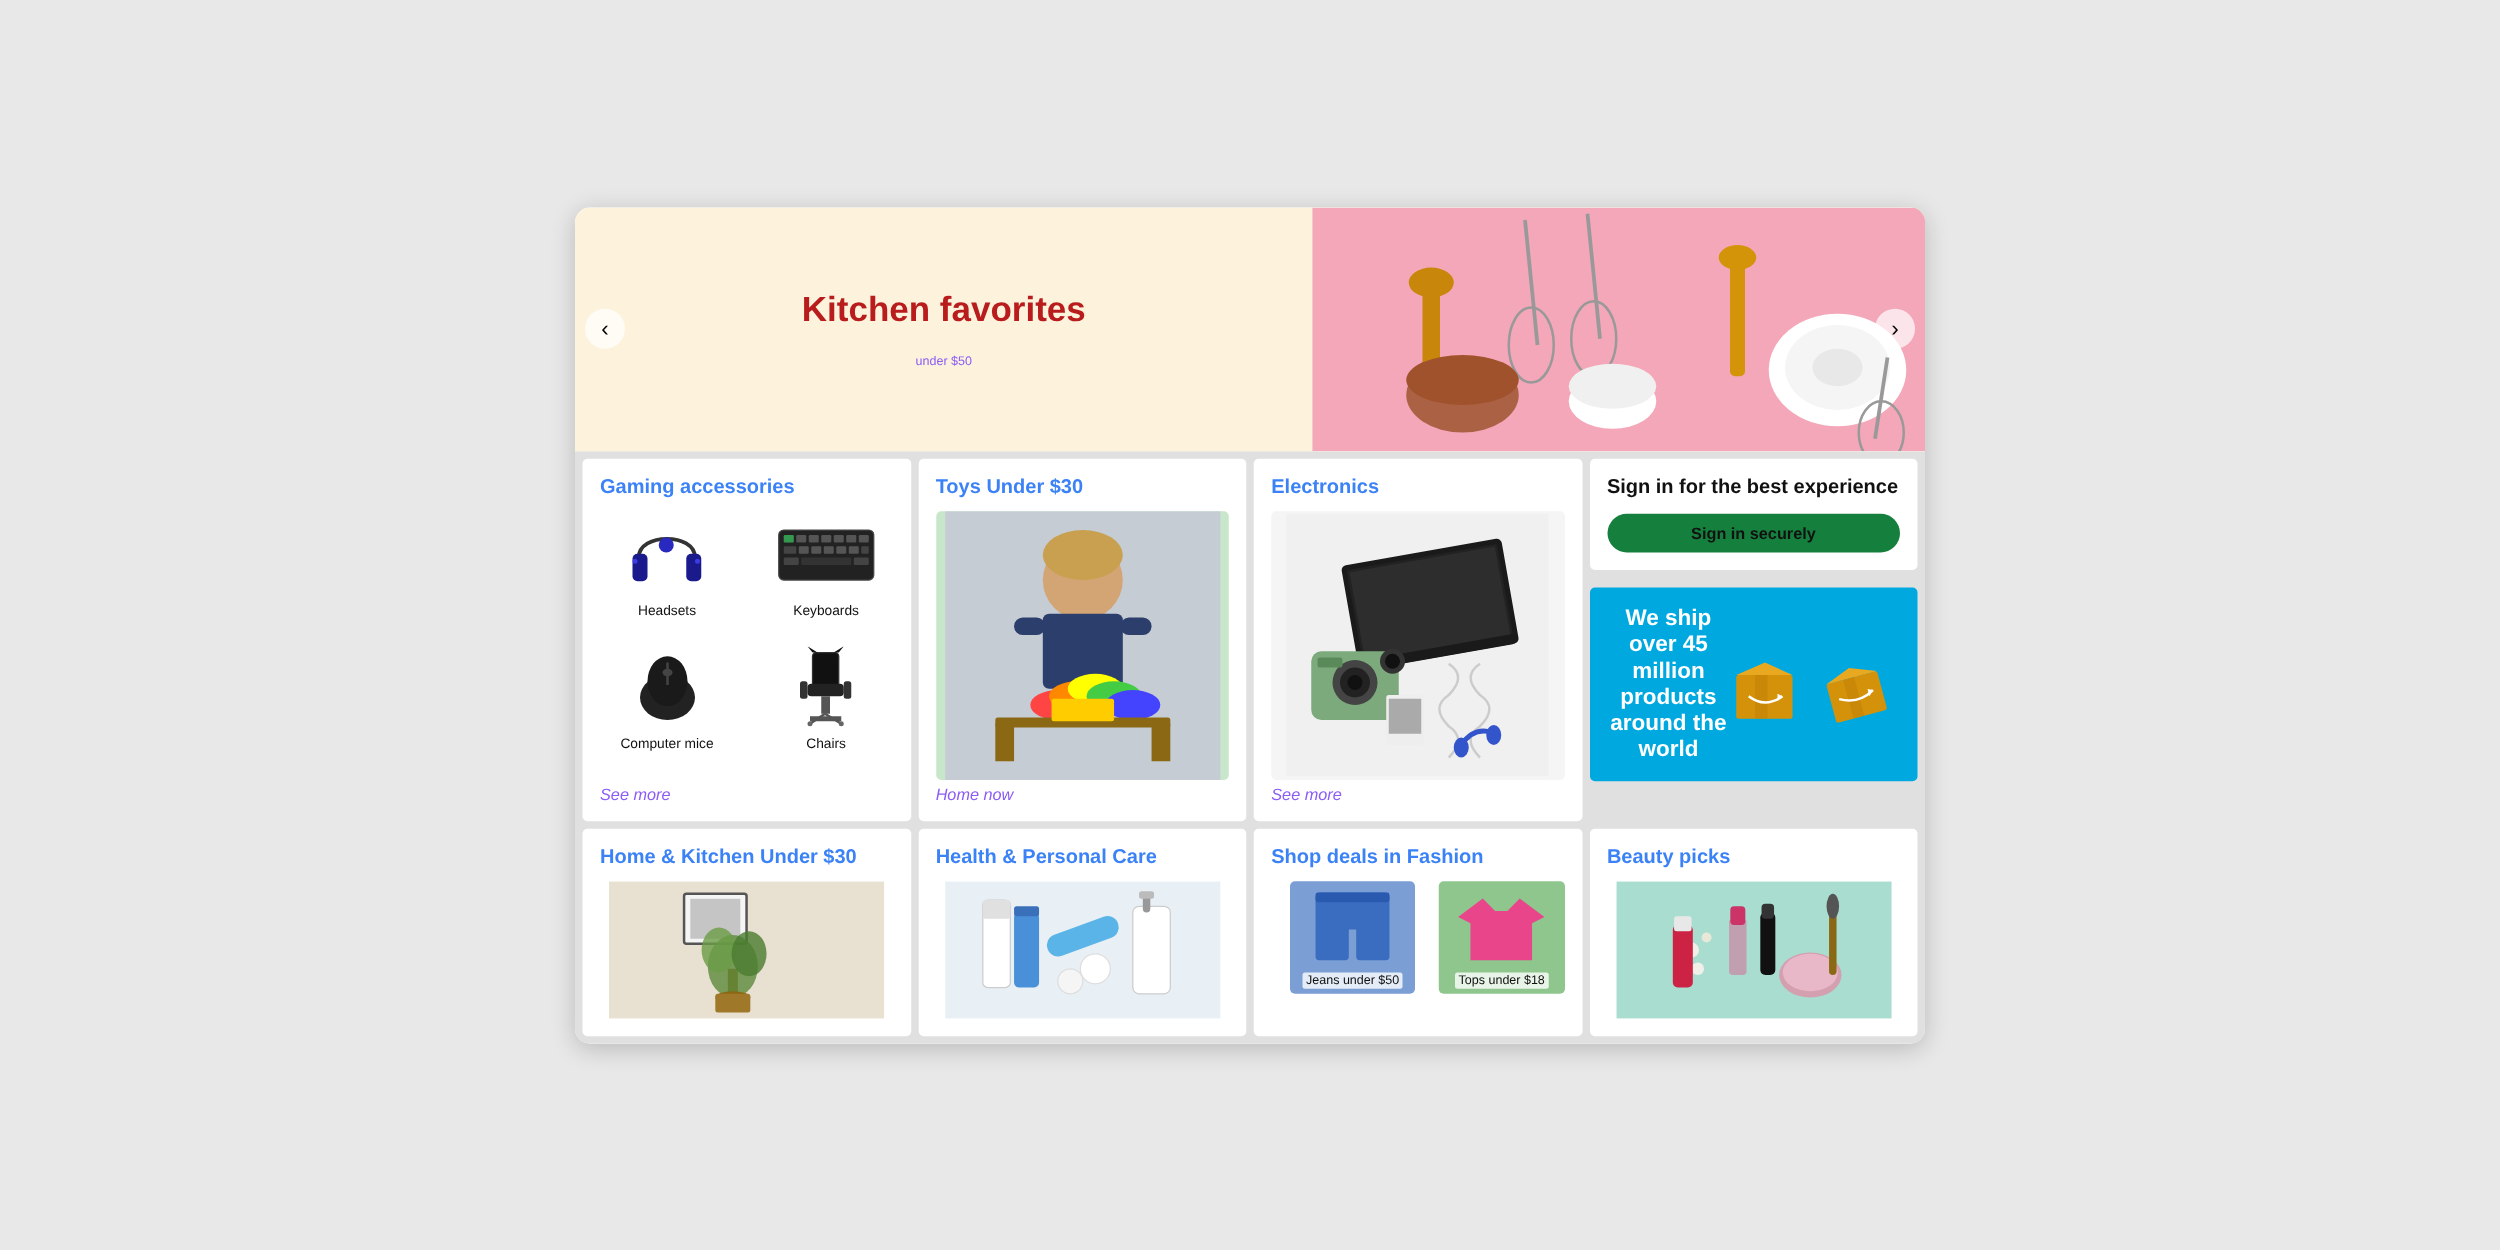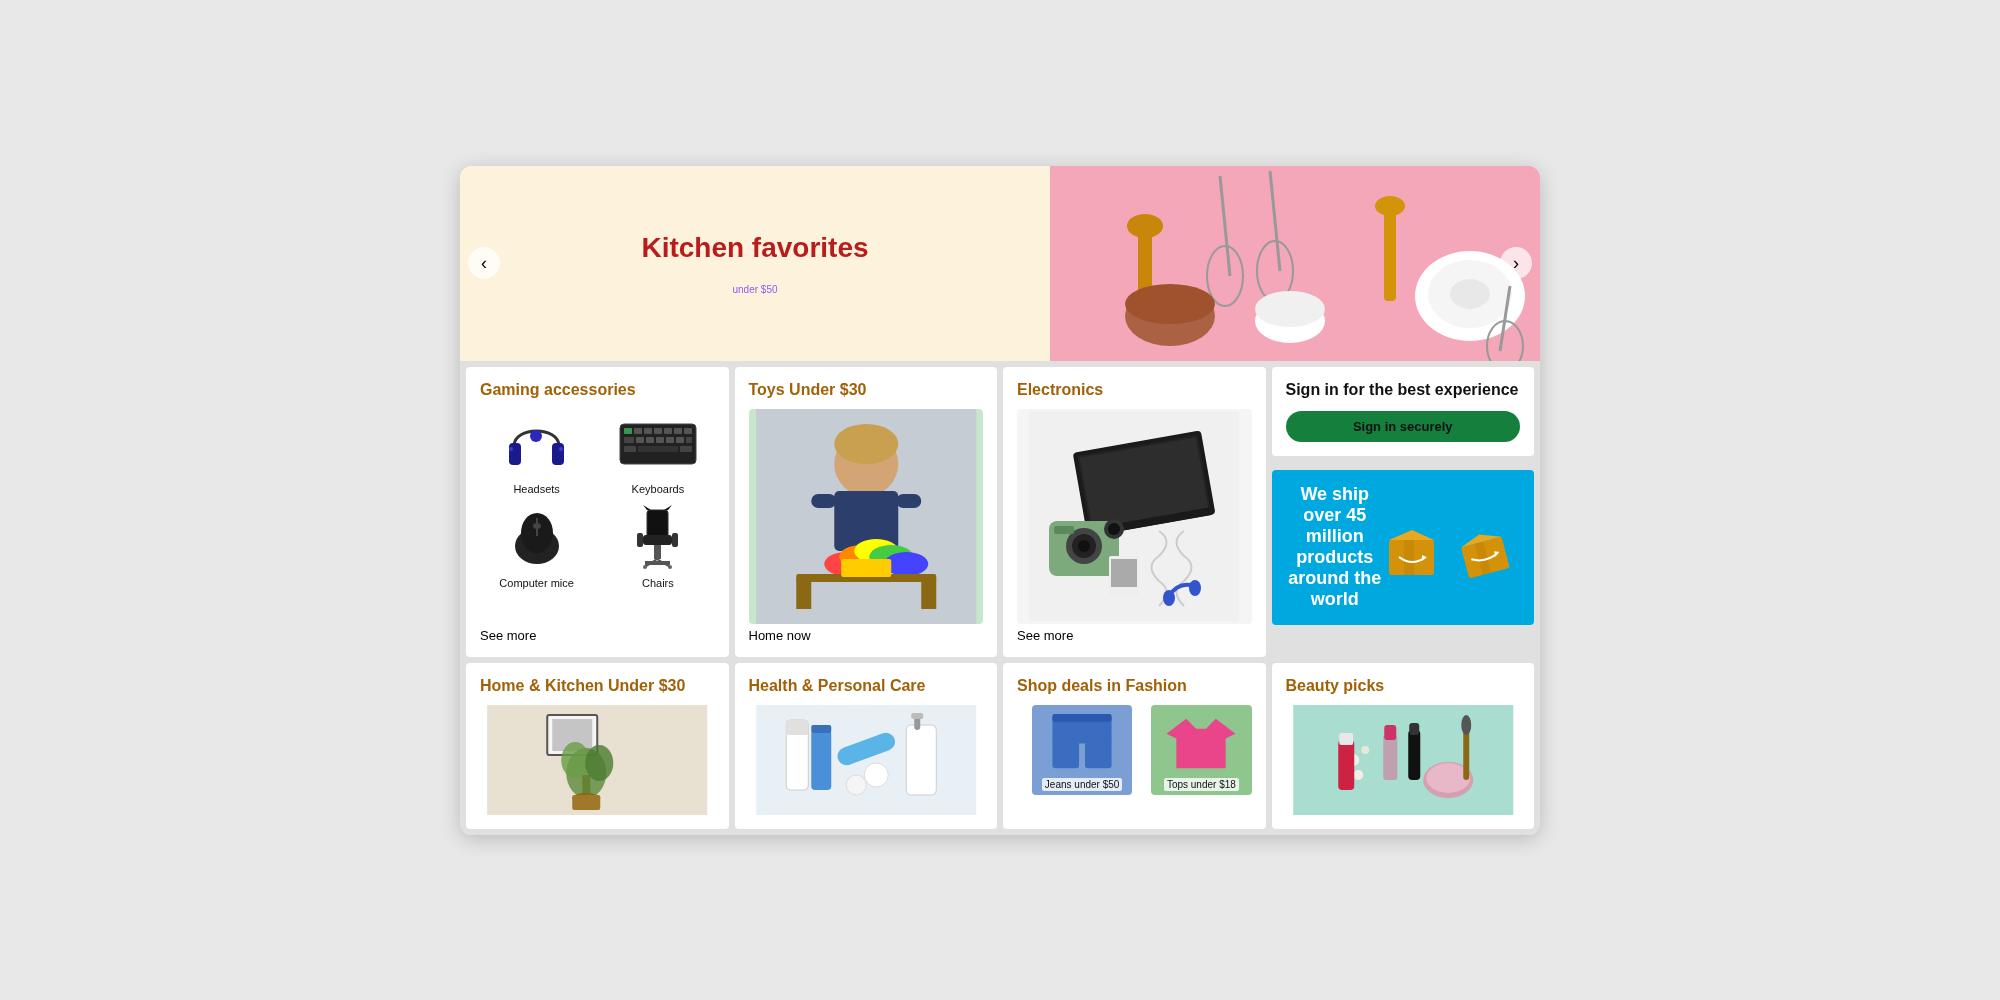--- a/index.html
+++ b/index.html
@@ -80,27 +80,27 @@
       background: #fff;
       padding: 14px;
       border-radius: 4px;
       min-height: 290px;
       position: relative;
       overflow: hidden;
     }
     .card-title {
       font-size: 16px;
       font-weight: 700;
-      color: #a16207;
+      color: #3b82f6;
       margin-bottom: 10px;
     }
     .card-grid-2x2 {
       display: grid;
       grid-template-columns: 1fr 1fr;
-      gap: 8px;
+      gap: 20px;
     }
     .card-item {
       display: flex;
       flex-direction: column;
       align-items: center;
     }
     .card-item-img {
       width: 80px;
       height: 70px;
       object-fit: contain;
@@ -108,27 +108,28 @@
       align-items: center;
       justify-content: center;
     }
     .card-item-label {
       font-size: 11px;
       color: #111;
       margin-top: 4px;
       text-align: center;
     }
     .card-link {
-      color: #000000;
+      color: #8b5cf6;
       font-size: 13px;
       text-decoration: none;
       position: absolute;
       bottom: 14px;
       left: 14px;
       cursor: pointer;
+      font-style: italic;
     }
     
     .card-img-full {
       width: 100%;
       height: 215px;
       background: #c8e6c9;
       border-radius: 4px;
       overflow: hidden;
       display: flex;
       align-items: center;

